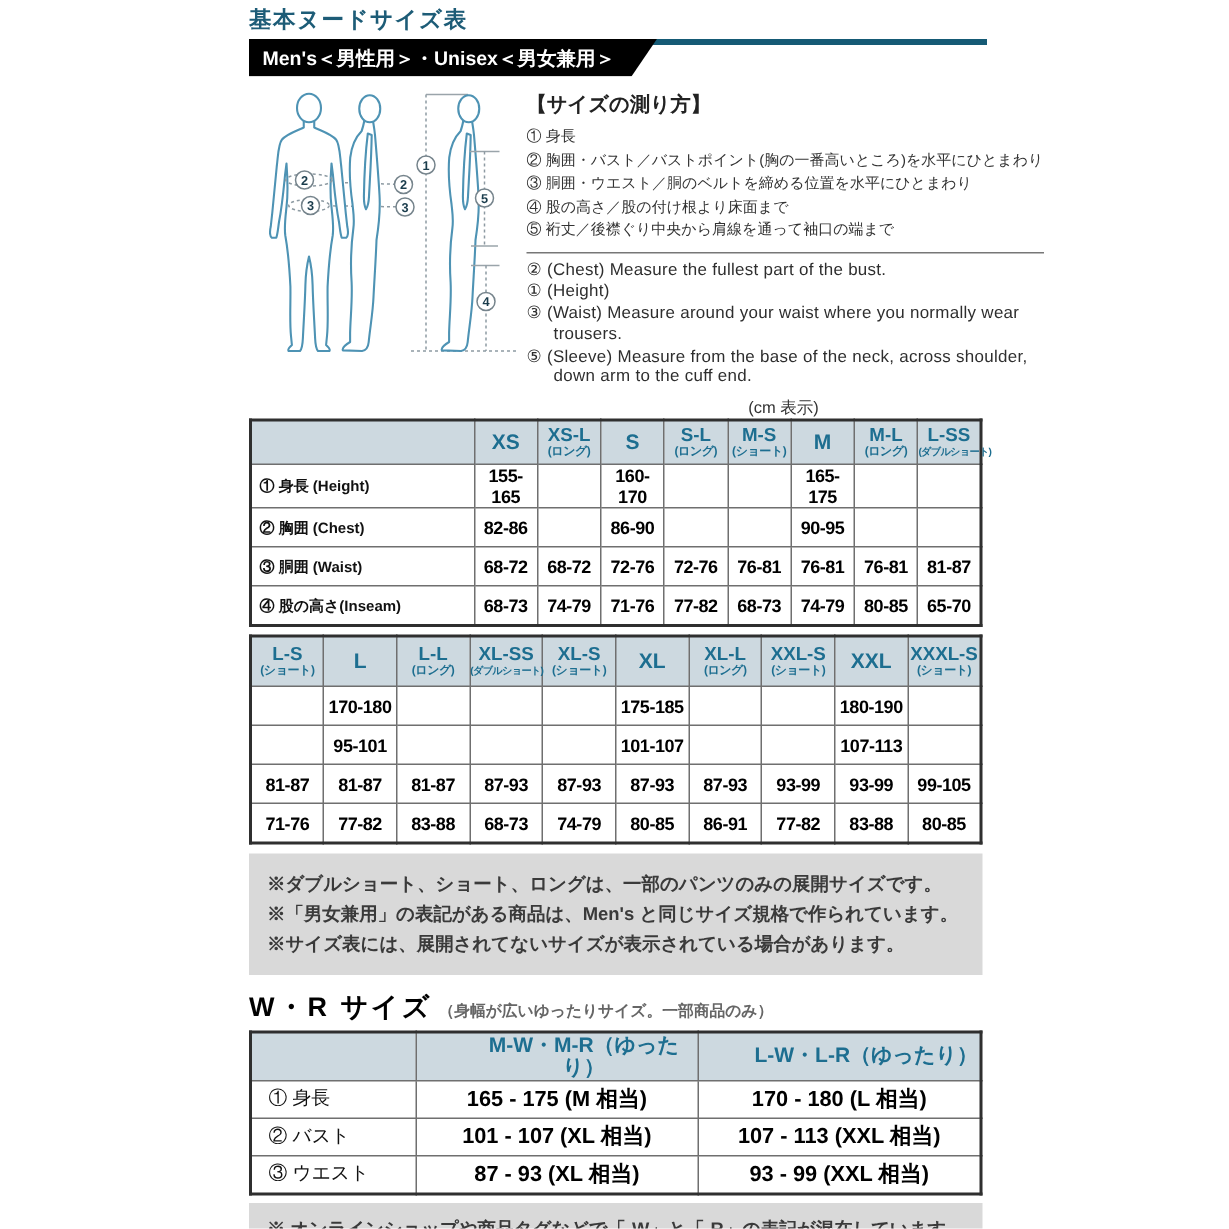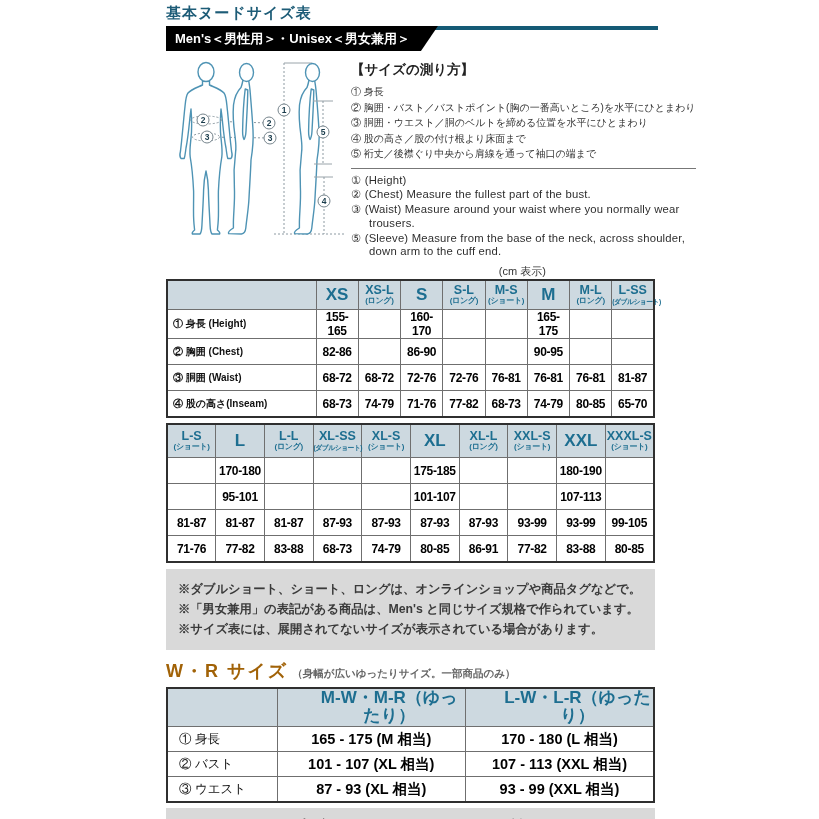--- a/index.html
+++ b/index.html
@@ -39,21 +39,21 @@
   .cm-note{font-size:11px;color:#333;text-align:center;margin-top:5px;padding-right:2px;}
 
   
   table.size{border-collapse:collapse;width:489px;table-layout:fixed;
     border:2px solid #2f2f2f;}
   table.size th,table.size td{border:1px solid #6f6f6f;padding:0;}
   table.size thead th{
     background:#cdd9e0;color:#1d6e90;text-align:center;vertical-align:middle;
   }
   .hname{font-size:12.5px;font-weight:bold;line-height:1.1;}
-  .hname.solo{font-size:17px;}
+  .hname.solo{font-size:14px;}
   .hsub{font-size:8px;font-weight:bold;letter-spacing:-0.3px;line-height:1.1;white-space:nowrap;}
   .hsub.tight{font-size:6.8px;letter-spacing:-0.5px;}
   table.size tbody th.rowlabel{
     background:#fff;text-align:left;font-size:10px;font-weight:bold;color:#111;
     padding-left:5px;white-space:nowrap;
   }
   table.size tbody td{
     text-align:center;font-size:12px;font-weight:bold;color:#000;
     letter-spacing:-0.3px;background:#fff;
   }
@@ -72,21 +72,21 @@
     background:#d9d9d9;box-sizing:border-box;width:489px;
     padding:11px 12px 10px 12px;margin-top:6px;
   }
   .note-box div{
     font-size:12.3px;font-weight:bold;color:#3a3a3a;line-height:1.62;
     padding-left:1.05em;text-indent:-1.05em;
   }
 
   
   .wr-title-row{margin-top:9px;display:flex;align-items:baseline;}
-  .wr-title{font-size:18px;font-weight:bold;color:#a16207;letter-spacing:2px;}
+  .wr-title{font-size:18px;font-weight:bold;color:#000000;letter-spacing:2px;}
   .wr-subtitle{font-size:10.5px;font-weight:bold;color:#666;margin-left:4px;}
   #wrtable{margin-top:4px;}
   #wrtable thead th{height:27px;padding-left:36px;}
   #wrtable tbody th,#wrtable tbody td{height:24px;}
   #wrtable thead th{font-size:12px;}
   #wrtable tbody th.rowlabel{font-weight:normal;font-size:12.5px;padding-left:11px;}
   #wrtable tbody td{font-size:14.5px;letter-spacing:0;}
 
   .footer-note{
     background:#d9d9d9;box-sizing:border-box;width:489px;margin-top:5px;
@@ -188,22 +188,22 @@
       <div class="guide-heading">【サイズの測り方】</div>
       <div class="jp-list">
         <div>① 身長</div>
         <div>② 胸囲・バスト／バストポイント(胸の一番高いところ)を水平にひとまわり</div>
         <div>③ 胴囲・ウエスト／胴のベルトを締める位置を水平にひとまわり</div>
         <div>④ 股の高さ／股の付け根より床面まで</div>
         <div>⑤ 裄丈／後襟ぐり中央から肩線を通って袖口の端まで</div>
       </div>
       <hr class="guide-divider">
       <div class="en-list">
+        <div>② (Chest) Measure the fullest part of the bust.</div>
         <div>① (Height)</div>
-        <div>② (Chest) Measure the fullest part of the bust.</div>
         <div>③ (Waist) Measure around your waist where you normally wear trousers.</div>
         <div>⑤ (Sleeve) Measure from the base of the neck, across shoulder, down arm to the cuff end.</div>
       </div>
       <div class="cm-note">(cm 表示)</div>
     </div>
   </div>
 
   <table class="size" id="table1">
     <colgroup>
         <col style="width:149px">
@@ -378,21 +378,21 @@
           <td>80-85</td>
           <td>86-91</td>
           <td>77-82</td>
           <td>83-88</td>
           <td>80-85</td>
         </tr>
       </tbody>
   </table>
 
   <div class="note-box">
-    <div>※ダブルショート、ショート、ロングは、オンラインショップや商品タグなどで。</div>
+    <div>※ダブルショート、ショート、ロングは、一部のパンツのみの展開サイズです。</div>
     <div>※「男女兼用」の表記がある商品は、Men's と同じサイズ規格で作られています。</div>
     <div>※サイズ表には、展開されてないサイズが表示されている場合があります。</div>
   </div>
 
   <div class="wr-title-row">
     <span class="wr-title">W・R サイズ</span>
     <span class="wr-subtitle">（身幅が広いゆったりサイズ。一部商品のみ）</span>
   </div>
 
   <table class="size" id="wrtable">

